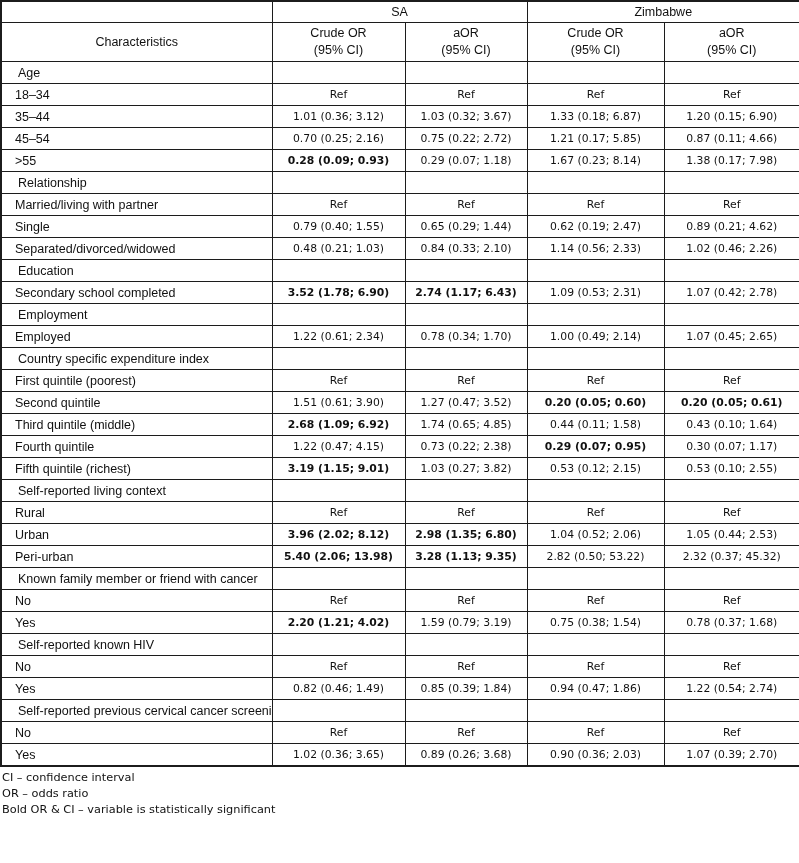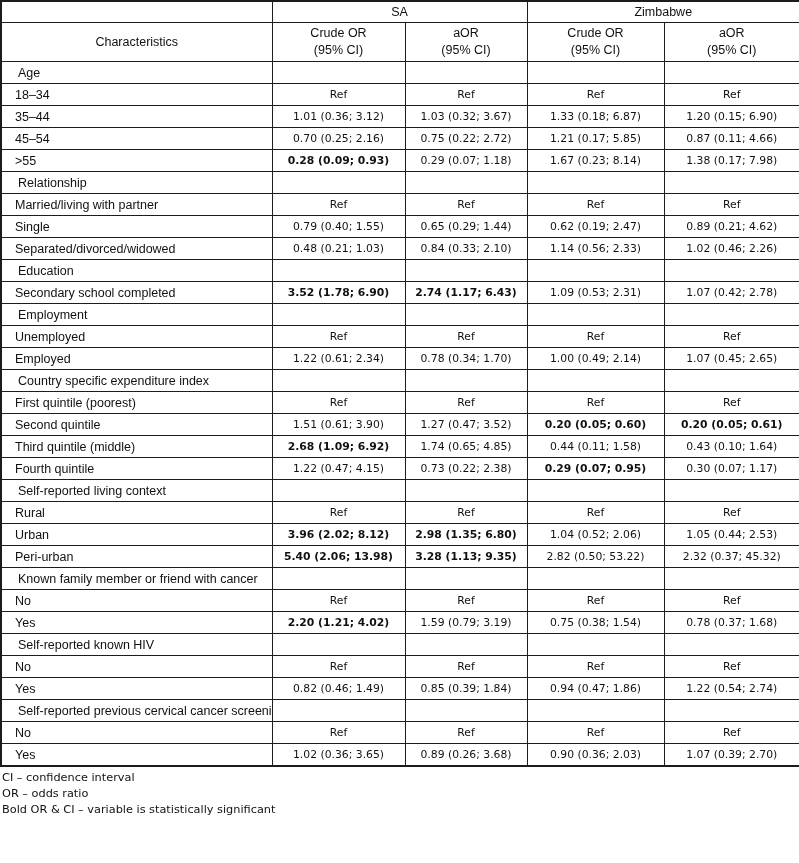--- a/index.html
+++ b/index.html
@@ -170,27 +170,20 @@
         <td class="val-cell">1.07 (0.42; 2.78)</td>
       </tr>
       <tr>
         <td class="section-cell">Employment</td>
         <td></td>
         <td></td>
         <td></td>
         <td></td>
       </tr>
       <tr>
-        <td class="label-cell">Unemployed</td>
-        <td class="val-cell">Ref</td>
-        <td class="val-cell">Ref</td>
-        <td class="val-cell">Ref</td>
-        <td class="val-cell">Ref</td>
-      </tr>
-      <tr>
         <td class="label-cell">Employed</td>
         <td class="val-cell">1.22 (0.61; 2.34)</td>
         <td class="val-cell">0.78 (0.34; 1.70)</td>
         <td class="val-cell">1.00 (0.49; 2.14)</td>
         <td class="val-cell">1.07 (0.45; 2.65)</td>
       </tr>
       <tr>
         <td class="section-cell">Country specific expenditure index</td>
         <td></td>
         <td></td>
@@ -219,20 +212,27 @@
         <td class="val-cell">0.43 (0.10; 1.64)</td>
       </tr>
       <tr>
         <td class="label-cell">Fourth quintile</td>
         <td class="val-cell">1.22 (0.47; 4.15)</td>
         <td class="val-cell">0.73 (0.22; 2.38)</td>
         <td class="val-cell bold">0.29 (0.07; 0.95)</td>
         <td class="val-cell">0.30 (0.07; 1.17)</td>
       </tr>
       <tr>
+        <td class="label-cell">Fifth quintile (richest)</td>
+        <td class="val-cell bold">3.19 (1.15; 9.01)</td>
+        <td class="val-cell">1.03 (0.27; 3.82)</td>
+        <td class="val-cell">0.53 (0.12; 2.15)</td>
+        <td class="val-cell">0.53 (0.10; 2.55)</td>
+      </tr>
+      <tr>
         <td class="section-cell">Self-reported living context</td>
         <td></td>
         <td></td>
         <td></td>
         <td></td>
       </tr>
       <tr>
         <td class="label-cell">Rural</td>
         <td class="val-cell">Ref</td>
         <td class="val-cell">Ref</td>

